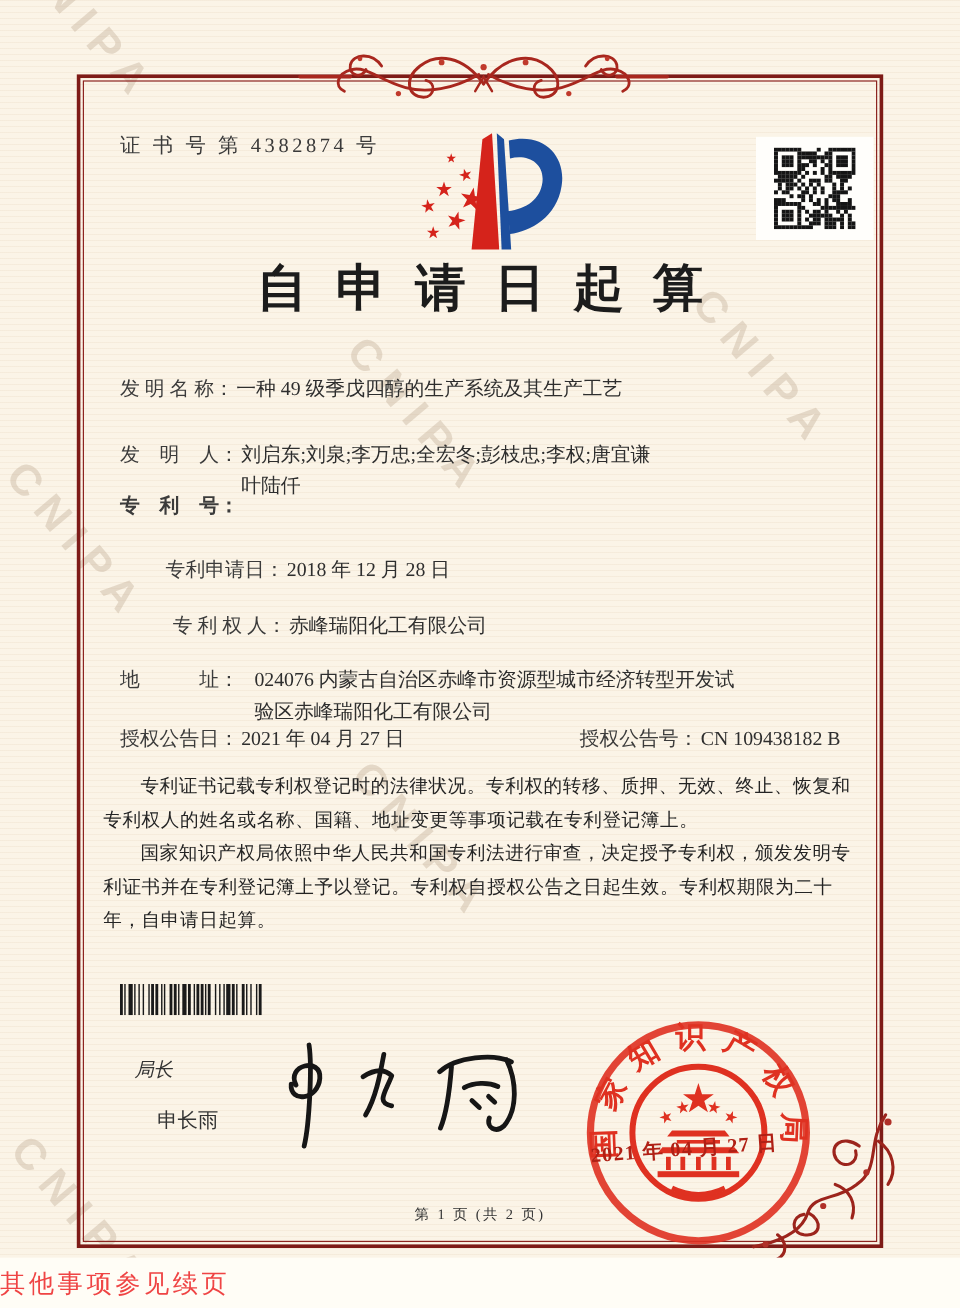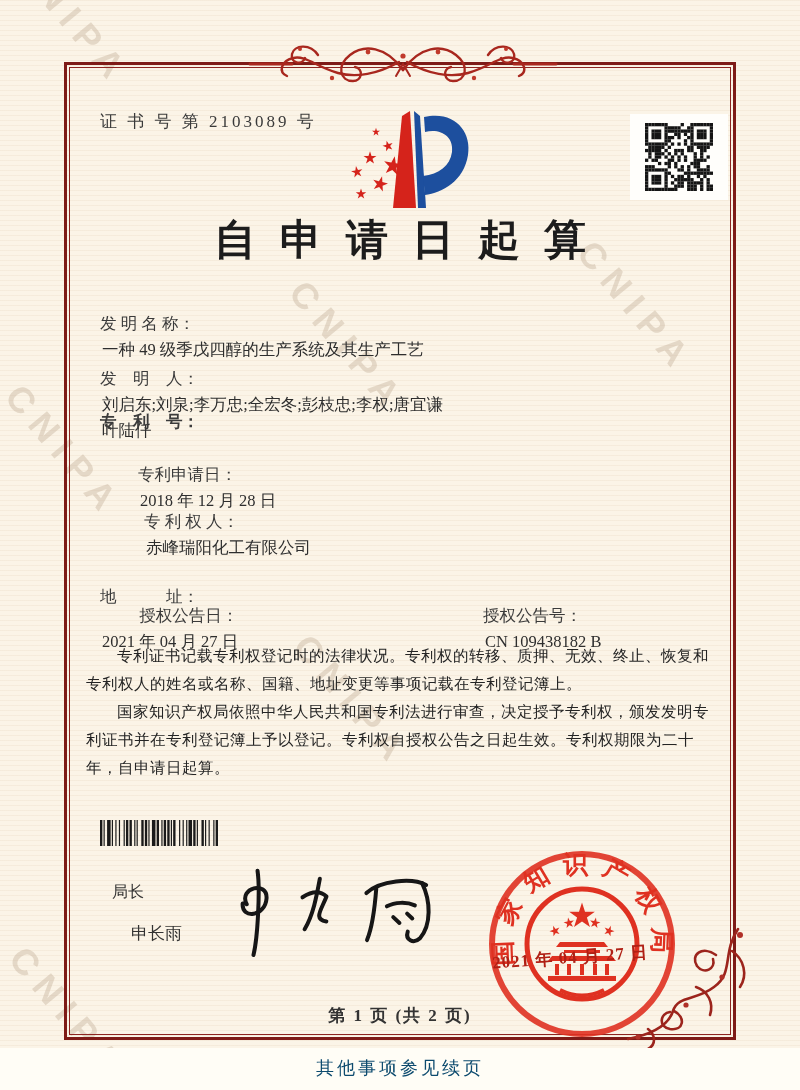--- a/index.html
+++ b/index.html
@@ -17,55 +17,55 @@
   .frame-inner{position:absolute;inset:2px;border:1px solid #8d2420;}
   
   .cert-no{position:absolute;left:100px;top:110px;font-size:17px;letter-spacing:3px;color:#3a3a3a;z-index:2;}
   .logo{position:absolute;left:330px;top:104px;z-index:2;}
   .qr{position:absolute;left:630px;top:114px;width:98px;height:86px;background:#fffefb;z-index:2;}
   .qr svg{position:absolute;left:15px;top:9px;}
   .title{position:absolute;left:0;top:212px;width:100%;text-align:center;
          font-size:42px;font-weight:bold;letter-spacing:24px;padding-left:24px;box-sizing:border-box;
          color:#1c1c1c;z-index:2;}
   
-  .row{position:absolute;left:100px;display:flex;font-size:16.5px;line-height:26px;color:#2e2e2e;z-index:2;flex-direction:column;}
+  .row{position:absolute;left:100px;display:flex;font-size:16.5px;line-height:26px;color:#2e2e2e;z-index:2;}
   .row .lbl{white-space:pre;color:#3b3b3b;flex:none;}
   .row .val{margin-left:2px;}
   .r-name{top:311px;}
   .r-inventor{top:366px;}
   .r-patno{top:409px;font-weight:bold;}
   .r-filing{top:462px;margin-left:38px;}
   .r-patentee{top:509px;margin-left:44px;}
-  .r-addr{top:584px;gap:11px;}
+  .r-addr{top:554px;gap:11px;}
   .r-grantd{top:603px;text-align:right;}
   .r-grantn{top:603px;left:450px;margin-left:33px;}
   
   .body-text{position:absolute;left:86px;top:642px;width:634px;z-index:2;
              font-size:15.5px;line-height:28px;color:#242424;letter-spacing:0.5px;}
   .body-text p{margin:0;text-indent:2em;}
   
   .barcode{position:absolute;left:100px;top:820px;z-index:2;}
   .barcode svg{display:block;}
   
-  .sig-title{position:absolute;left:112px;top:882px;font-size:16px;color:#333;z-index:2;}
+  .sig-title{position:absolute;left:112px;top:882px;font-size:16px;color:#333;z-index:2;font-style:italic;}
   .sig-name{position:absolute;left:112px;top:922px;font-size:17px;color:#333;z-index:2;margin-left:19px;}
   .sig-hand{position:absolute;left:215px;top:856px;z-index:3;transform:rotate(-2deg);}
   
   .seal{position:absolute;left:489px;top:851px;width:186px;height:186px;z-index:4;
         border:6px solid rgba(223,49,33,0.9);border-radius:50%;box-sizing:border-box;}
   .seal svg{position:absolute;left:-9px;top:-9px;}
   .seal-date{position:absolute;left:492px;top:944px;width:215px;z-index:5;
              font-size:17px;font-weight:bold;letter-spacing:1px;color:#b02015;
              transform:rotate(-4deg);white-space:nowrap;}
   
   .page-info{position:absolute;left:0;top:1004px;width:100%;text-align:center;
-             font-size:17px;letter-spacing:2px;color:#333;z-index:2;font-weight:bold;}
+             font-size:12px;letter-spacing:2px;color:#333;z-index:2;}
   .bottom-strip{position:absolute;left:0;top:1048px;width:100%;height:42px;background:#fffdf6;z-index:3;}
-  .bottom-note{position:absolute;left:0;top:8px;width:100%;text-align:center;
-               font-size:18px;letter-spacing:3px;color:#0c4a6e;}
+  .bottom-note{position:absolute;left:0;top:8px;width:100%;
+               font-size:21px;letter-spacing:3px;color:#ef4444;}
   
   .orn-top{position:absolute;left:248px;top:28px;z-index:3;}
   .orn-corner{position:absolute;left:612px;top:925px;z-index:3;}
 </style>
 </head>
 <body>
 
 <svg width="0" height="0" style="position:absolute">
   <defs>
     <path id="st" d="M0,-10 L2.245,-3.09 L9.511,-3.09 L3.633,1.18 L5.878,8.09 L0,4.0 L-5.878,8.09 L-3.633,1.18 L-9.511,-3.09 L-2.245,-3.09 Z"></path>
@@ -101,21 +101,21 @@
       <circle cx="120" cy="24" r="2.4"></circle>
         <circle cx="84" cy="50" r="2.2"></circle>
         <circle cx="52" cy="21" r="2"></circle>
       <circle cx="190" cy="24" r="2.4"></circle>
         <circle cx="226" cy="50" r="2.2"></circle>
         <circle cx="258" cy="21" r="2"></circle>
       <circle cx="155" cy="28" r="2.6"></circle>
     </g>
   </svg>
 
-  <div class="cert-no">证 书 号 第 2103089 号</div>
+  <div class="cert-no">证 书 号 第 4382874 号</div>
 
   <svg class="logo" width="142" height="114" viewBox="0 0 142 114">
     <g fill="#d5231b">
       <use href="#st" transform="translate(46,28) scale(0.42)"></use>
       <use href="#st" transform="translate(58,42) scale(0.55) rotate(-15)"></use>
       <use href="#st" transform="translate(40,54) scale(0.68)"></use>
       <use href="#st" transform="translate(63,62) scale(1.0) rotate(10)"></use>
       <use href="#st" transform="translate(27,68) scale(0.6) rotate(-10)"></use>
       <use href="#st" transform="translate(50,80) scale(0.8) rotate(15)"></use>
       <use href="#st" transform="translate(31,90) scale(0.55)"></use>
@@ -412,20 +412,24 @@
     <span class="val">2018 年 12 月 28 日</span>
   </div>
 
   <div class="row r-patentee">
     <span class="lbl">专 利 权 人：</span>
     <span class="val">赤峰瑞阳化工有限公司</span>
   </div>
 
   <div class="row r-addr">
     <span class="lbl">地　　　址：</span>
+    <span class="val">
+      <div>024076 内蒙古自治区赤峰市资源型城市经济转型开发试</div>
+      <div>验区赤峰瑞阳化工有限公司</div>
+    </span>
   </div>
 
   <div class="row r-grantd">
     <span class="lbl">授权公告日：</span>
     <span class="val">2021 年 04 月 27 日</span>
   </div>
 
   <div class="row r-grantn">
     <span class="lbl">授权公告号：</span>
     <span class="val">CN 109438182 B</span>

